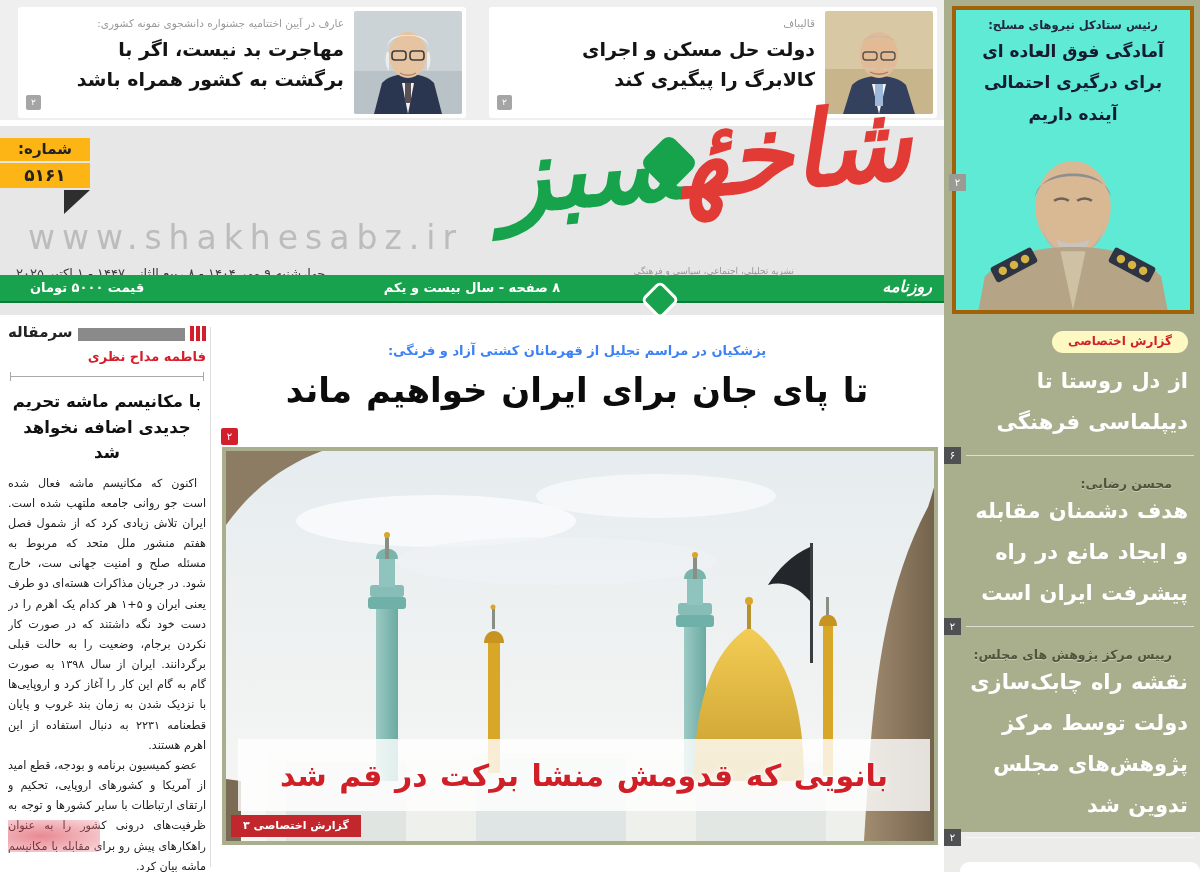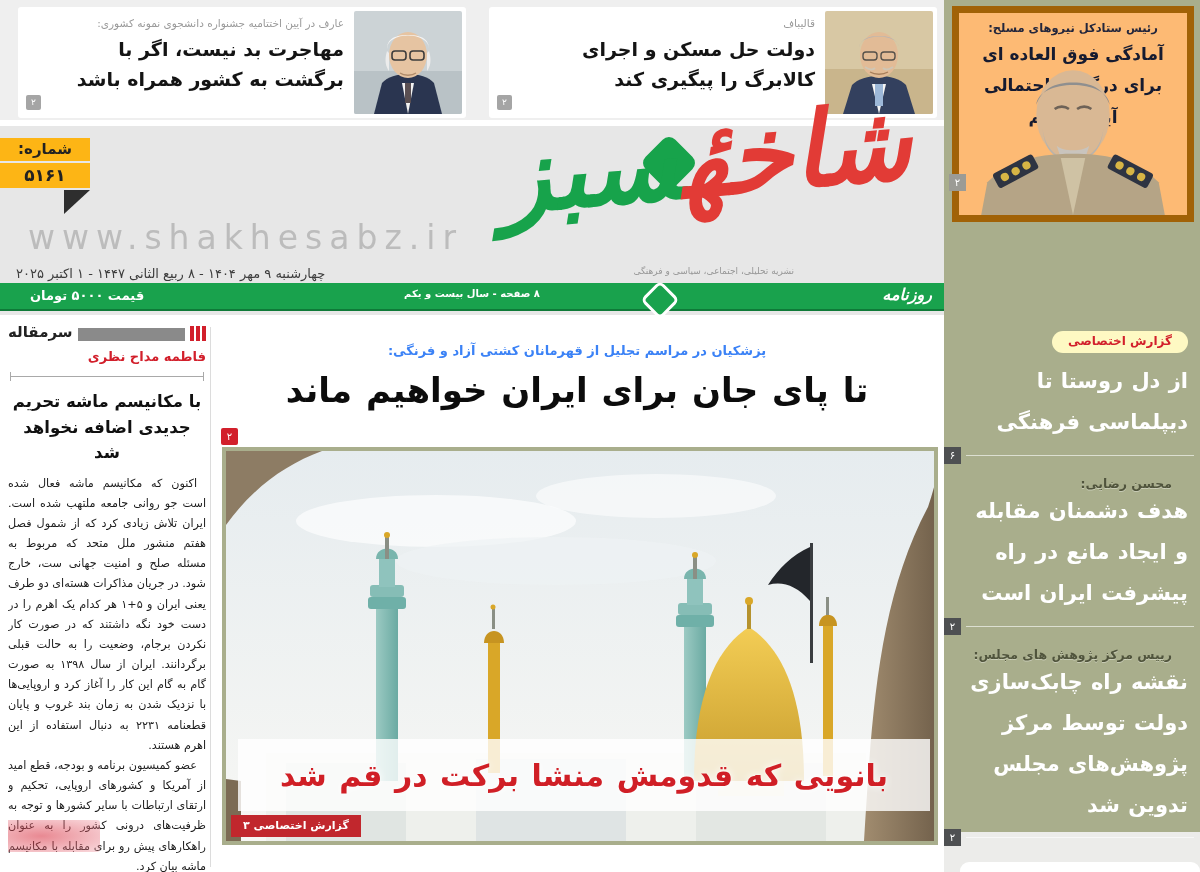--- a/index.html
+++ b/index.html
@@ -25,29 +25,29 @@
   .issue .r2{font-size:17px;letter-spacing:2px;padding:2px 4px 3px;}
   .issue .fold{width:0;height:0;border-top:24px solid #2e2e2e;border-right:26px solid transparent;}
   .logo{position:absolute;right:6px;top:-18px;width:480px;text-align:center;transform:rotate(-5deg);font-weight:bold;font-style:italic;letter-spacing:-4px;line-height:1;direction:rtl;z-index:2;}
   .logo .red{color:#e23b36;font-size:104px;}
   .logo .green{color:#17a34b;font-size:104px;padding-left:14px;}
   .logo-dot{position:absolute;left:648px;top:16px;width:42px;height:42px;background:#17a34b;border-radius:9px;transform:rotate(45deg);z-index:1;}
   .logo-dot2{position:absolute;left:646px;top:160px;width:28px;height:28px;background:#19a24d;border:3px solid #fff;border-radius:6px;transform:rotate(45deg);z-index:3;}
   .tagline{position:absolute;right:150px;top:140px;font-size:9px;color:#979797;direction:rtl;z-index:2;}
   .site-url{position:absolute;left:28px;top:92px;font-size:33px;color:#bcbcbc;letter-spacing:7px;}
   .dateline{position:absolute;left:16px;top:140px;font-size:13px;color:#3c3c3c;direction:rtl;}
-  .green-bar{position:absolute;left:0;bottom:4px;width:100%;height:28px;background:#19a24d;border-bottom:2px solid #0e7a38;}
+  .green-bar{position:absolute;left:0;bottom:12px;width:100%;height:28px;background:#19a24d;border-bottom:2px solid #0e7a38;}
   .green-bar .price{position:absolute;left:30px;top:5px;color:#fff;font-weight:bold;font-size:13px;direction:rtl;}
-  .green-bar .pages{position:absolute;left:50%;transform:translateX(-50%);top:5px;color:#fff;font-weight:bold;font-size:10px;direction:rtl;}
+  .green-bar .pages{position:absolute;left:50%;transform:translateX(-50%);top:5px;color:#fff;font-weight:bold;font-size:13px;direction:rtl;}
   .green-bar .daily{position:absolute;right:12px;top:2px;color:#fff;font-weight:bold;font-size:16px;font-style:italic;direction:rtl;}
   
   .sidebar{position:absolute;left:944px;top:0;width:256px;height:872px;background:#ececea;}
   .sidebar .olive{position:absolute;left:0;top:0;width:100%;height:832px;background:#a9ae8c;}
   .bottom-card{position:absolute;left:16px;top:862px;width:240px;height:12px;background:#fff;border-radius:9px 9px 0 0;}
-  .mil-box{position:absolute;left:8px;top:6px;width:242px;height:216px;background:#fdba74;border:7px solid #a16207;overflow:hidden;}
+  .mil-box{position:absolute;left:8px;top:6px;width:242px;height:308px;background:#5eead4;border:4px solid #a16207;overflow:hidden;}
   .mil-kicker{font-size:11.5px;font-weight:bold;color:#23263c;text-align:center;margin-top:8px;direction:rtl;}
   .mil-title{font-size:17px;font-weight:bold;color:#161b30;text-align:center;line-height:1.85;margin:4px 8px 0;direction:rtl;}
   .mil-photo{position:absolute;left:12px;right:12px;bottom:0;height:168px;}
   .mil-badge{position:absolute;left:5px;top:174px;width:17px;height:17px;background:#9b9b95;color:#fff;font-size:10px;line-height:17px;text-align:center;z-index:2;}
   .sb-content{position:absolute;left:0;top:330px;width:100%;padding:0 12px;direction:rtl;}
   .pill{display:inline-block;background:#fef9c3;color:#d21f2b;font-weight:bold;font-size:12px;padding:3px 16px 5px;border-radius:12px;margin-bottom:8px;}
   .sb-kicker{color:#50543c;font-weight:bold;font-size:12.5px;margin:12px 16px 0;text-shadow:0 1px 0 rgba(255,255,255,.35);}
   .sb-title{color:#fff;font-weight:bold;font-size:21px;line-height:1.95;text-align:right;word-spacing:1px;}
   .rule-row{display:flex;direction:ltr;align-items:center;margin:4px -12px 6px -12px;}
   .rule-row .num{width:17px;height:17px;background:#4e5052;color:#fff;font-size:10px;line-height:17px;text-align:center;flex:none;}

